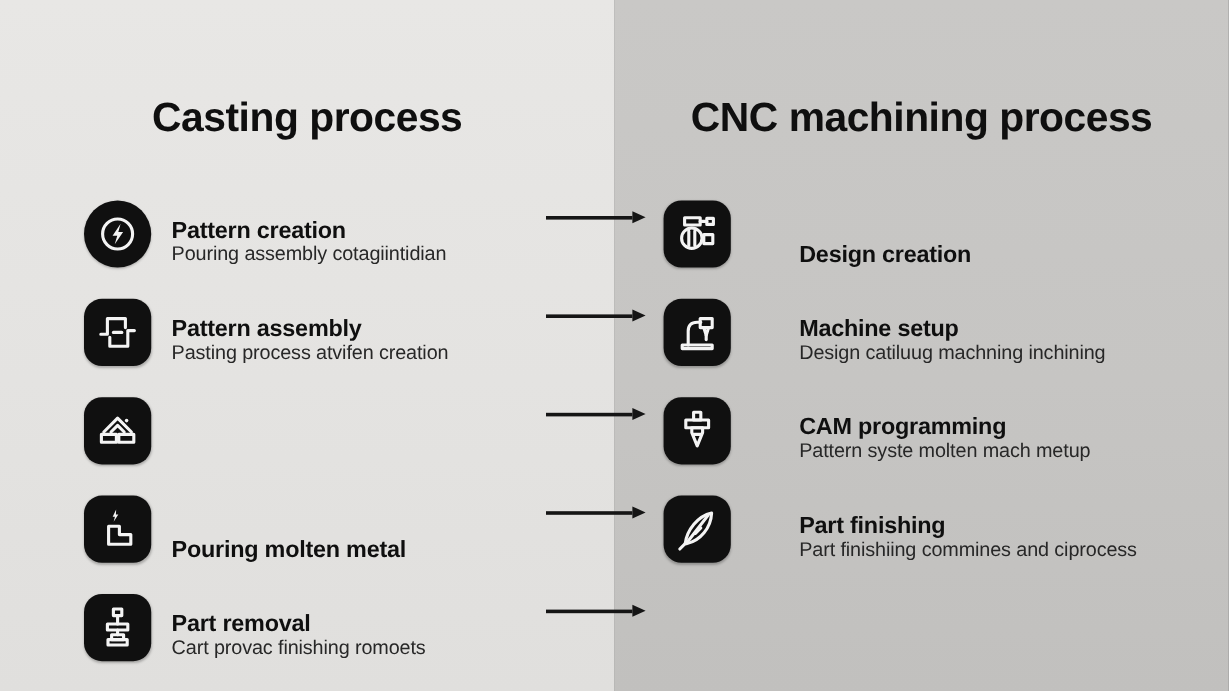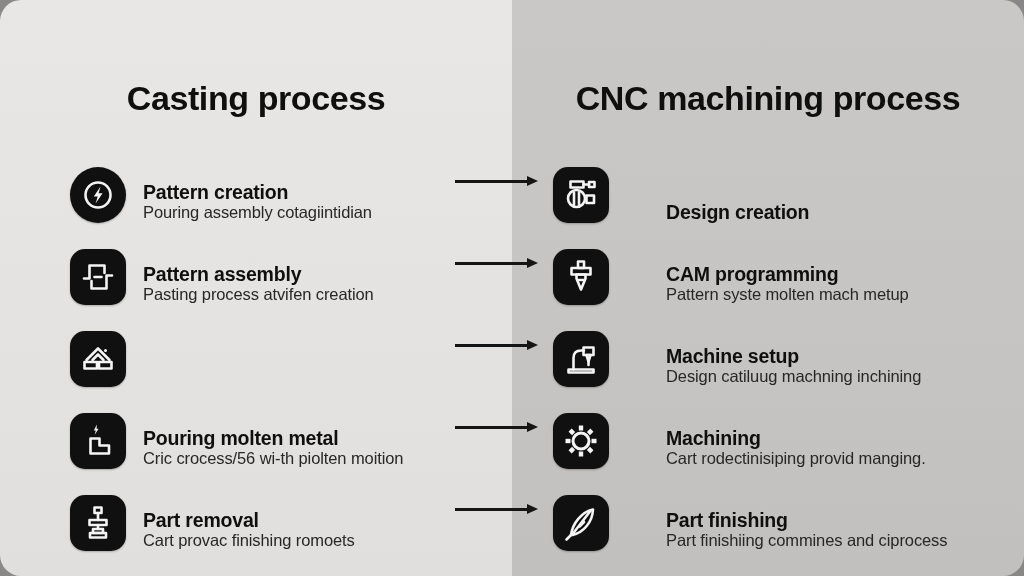--- a/index.html
+++ b/index.html
@@ -1,20 +1,19 @@
 <!DOCTYPE html>
 <html><head>
 <meta charset="utf-8">
 <style>
   html,body{margin:0;padding:0;background:#888;}
   .canvas{
     position:relative;width:1024px;height:576px;overflow:hidden;
     font-family:"Liberation Sans","DejaVu Sans",sans-serif;
     display:flex;
-    border-radius:21px;
   }
   .panel{width:512px;height:576px;position:relative;flex:none;}
   .panel.left{background:linear-gradient(180deg,#e8e7e5 0%,#e4e3e1 55%,#e0dfdd 100%);}
   .panel.right{background:linear-gradient(180deg,#c9c8c6 0%,#c6c5c3 55%,#c1c0be 100%);}
   .panel-title{
     position:absolute;top:80px;left:0;right:0;margin:0;text-align:center;
     font-size:34px;font-weight:bold;color:#0f0f0f;letter-spacing:-0.4px;line-height:1.1;
   }
   .rows{position:absolute;top:141px;left:0;right:0;}
   .row{height:82px;display:flex;align-items:flex-end;}
@@ -93,21 +92,20 @@
 
       <div class="row">
         <div class="icon">
           <svg width="56" height="56" viewBox="0 0 56 56">
             <path class="g" d="M20.5 25.5 V40.5 H39 V32.5 H29.5 V25.5 Z"></path>
             <path class="gf" d="M26.8 11.5 L23.9 17.6 H25.8 L24.7 21.8 L28.6 15.7 H26.6 Z"></path>
           </svg>
         </div>
         <div class="txt">
           <div class="step-title">Pouring molten metal</div>
-          <div class="step-sub">Cric crocess/56 wi-th piolten moition</div>
         </div>
       </div>
 
       <div class="row">
         <div class="icon">
           <svg width="56" height="56" viewBox="0 0 56 56">
             <rect class="g" x="24.5" y="12.5" width="7" height="5.5"></rect>
             <path class="g" d="M28 18 V25"></path>
             <rect class="g" x="19.5" y="25" width="17" height="5"></rect>
             <path class="g" d="M28 30 V34"></path>
@@ -140,67 +138,48 @@
           </svg>
         </div>
         <div class="txt">
           <div class="step-title">Design creation</div>
         </div>
       </div>
 
       <div class="row">
         <div class="icon">
           <svg width="56" height="56" viewBox="0 0 56 56">
-            <rect class="g" x="25" y="12.5" width="6" height="6.5"></rect>
-            <rect class="g" x="18.5" y="19" width="19" height="6.5"></rect>
-            <path class="g" d="M23.5 25.5 H32.5 V29.5 L28 40.5 L23.5 29.5 Z"></path>
-            <path class="g" d="M25 31 H31"></path>
-          </svg>
-        </div>
-        <div class="txt">
-          <div class="step-title">CAM programming</div>
-          <div class="step-sub">Pattern syste molten mach metup</div>
-        </div>
-      </div>
-
-      <div class="row">
-        <div class="icon">
-          <svg width="56" height="56" viewBox="0 0 56 56">
             <path class="g" d="M15.5 41.5 H40.5 V38.5 H15.5 Z"></path>
             <path class="g" d="M20.5 38.5 V27 Q20.5 19.5 28 19.5 H31"></path>
             <rect class="g" x="30.5" y="16.5" width="10" height="7.5"></rect>
             <path class="g" d="M33.5 24 H37.5 L35.5 30.5 Z"></path>
             <path class="g" d="M35.5 30.5 V34"></path>
           </svg>
         </div>
         <div class="txt">
           <div class="step-title">Machine setup</div>
           <div class="step-sub">Design catiluug machning inchining</div>
         </div>
       </div>
 
       <div class="row">
         <div class="icon">
           <svg width="56" height="56" viewBox="0 0 56 56">
-            <circle class="g" cx="28" cy="28" r="8" style="stroke-width:3"></circle>
-            <path class="gt" d="M38.5 28 H43.5"></path>
-            <path class="gt" d="M35.4 35.4 L38.9 38.9"></path>
-            <path class="gt" d="M28 38.5 V43.5"></path>
-            <path class="gt" d="M20.6 35.4 L17.1 38.9"></path>
-            <path class="gt" d="M17.5 28 H12.5"></path>
-            <path class="gt" d="M20.6 20.6 L17.1 17.1"></path>
-            <path class="gt" d="M28 17.5 V12.5"></path>
-            <path class="gt" d="M35.4 20.6 L38.9 17.1"></path>
-          </svg>
-        </div>
-        <div class="txt">
-          <div class="step-title">Machining</div>
-          <div class="step-sub">Cart rodectinisiping provid manging.</div>
-        </div>
-      </div>
+            <rect class="g" x="25" y="12.5" width="6" height="6.5"></rect>
+            <rect class="g" x="18.5" y="19" width="19" height="6.5"></rect>
+            <path class="g" d="M23.5 25.5 H32.5 V29.5 L28 40.5 L23.5 29.5 Z"></path>
+            <path class="g" d="M25 31 H31"></path>
+          </svg>
+        </div>
+        <div class="txt">
+          <div class="step-title">CAM programming</div>
+          <div class="step-sub">Pattern syste molten mach metup</div>
+        </div>
+      </div>
+
 
       <div class="row">
         <div class="icon">
           <svg width="56" height="56" viewBox="0 0 56 56">
             <path class="g" d="M18 40 C19.5 28.5 28.5 17 40 14.5 C39.5 27 30.5 37.5 19.5 40 Z"></path>
             <path class="g" d="M20 38.5 L37 16.5"></path>
             <path class="g" d="M26.5 31.5 L31 27"></path>
             <path class="g" d="M13.5 44.5 L19 39"></path>
           </svg>
         </div>

